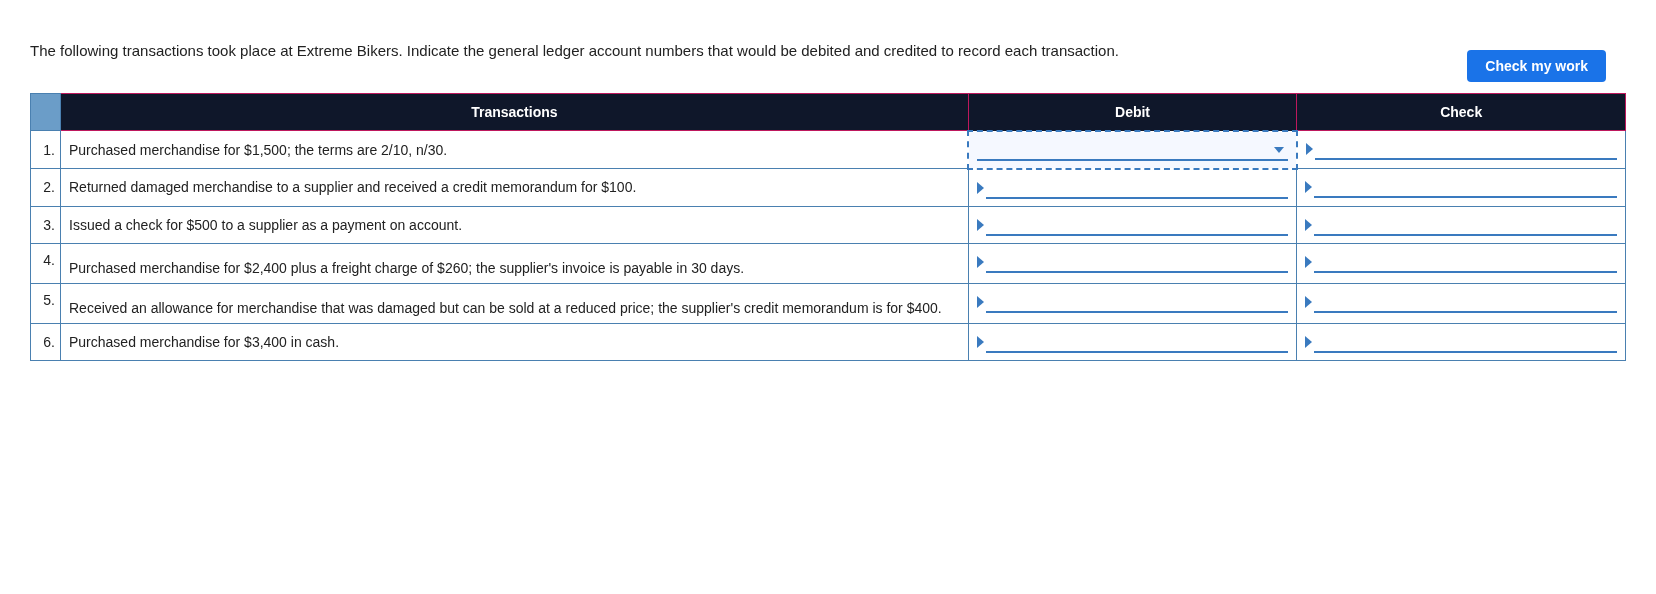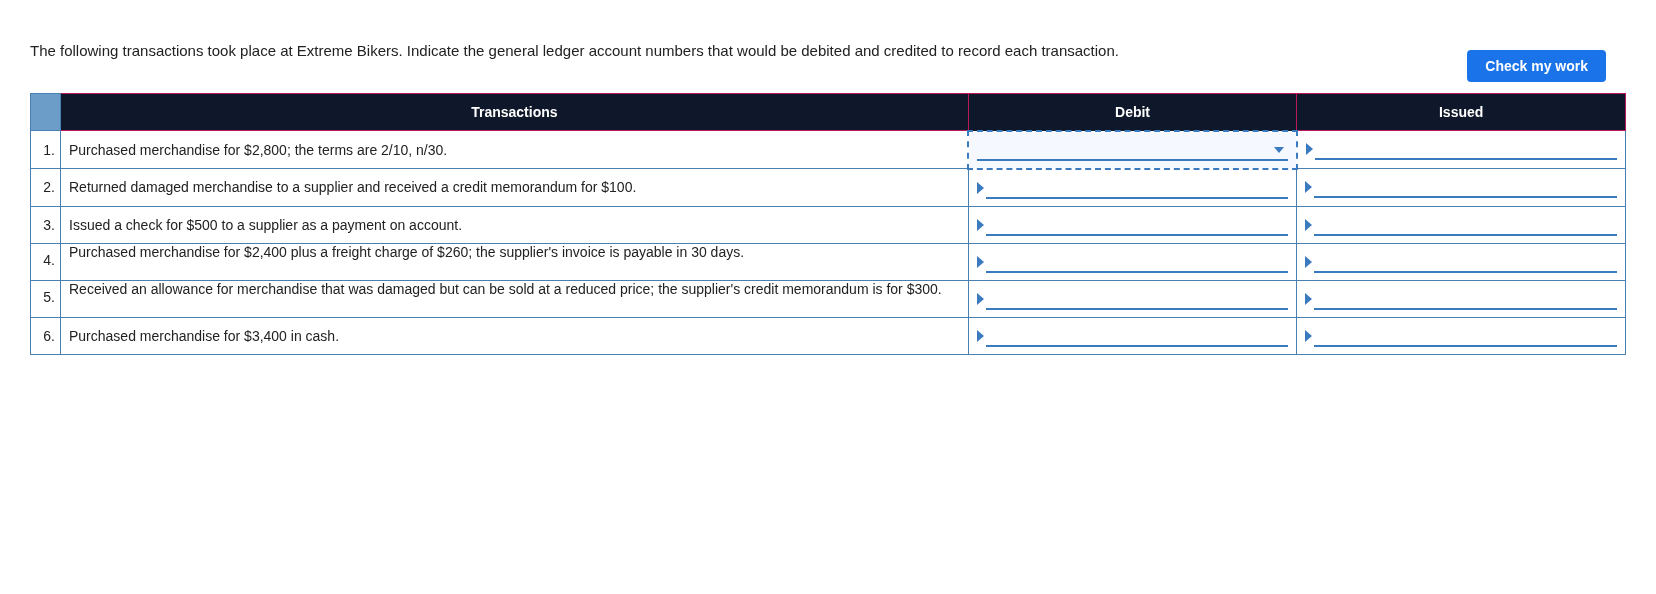--- a/index.html
+++ b/index.html
@@ -76,21 +76,21 @@
       vertical-align: middle;
       padding-right: 5px;
     }
 
     tbody tr td.td-transaction {
       vertical-align: middle;
     }
 
     tbody tr td.td-multiline {
       vertical-align: top;
-      padding-top: 0;
+      padding-top: 16px;
     }
 
     
     .debit-dashed {
       border: 2px dashed #3a7abf !important;
       background: #f5f8ff;
       position: relative;
     }
 
     .dropdown-arrow {
@@ -152,28 +152,28 @@
         <col class="col-num">
         <col class="col-transactions">
         <col class="col-debit">
         <col class="col-credit">
       </colgroup>
       <thead>
         <tr>
           <th class="th-num"></th>
           <th>Transactions</th>
           <th>Debit</th>
-          <th>Issued</th>
+          <th>Check</th>
         </tr>
       </thead>
       <tbody>
 
         <tr>
           <td class="td-num">1.</td>
-          <td class="td-transaction">Purchased merchandise for $2,800; the terms are 2/10, n/30.</td>
+          <td class="td-transaction">Purchased merchandise for $1,500; the terms are 2/10, n/30.</td>
           <td class="debit-dashed">
             <div class="input-with-arrow">
               <input type="text" value="" style="">
               <span class="dropdown-arrow"></span>
             </div>
           </td>
           <td>
             <div class="input-with-arrow">
               <span class="triangle-right"></span>
               <input type="text" value="" style="">
@@ -227,21 +227,21 @@
           <td>
             <div class="input-with-arrow">
               <span class="triangle-right"></span>
               <input type="text" value="" style="">
             </div>
           </td>
         </tr>
 
         <tr>
           <td class="td-num td-multiline" style="vertical-align:top; padding-top:8px;">5.</td>
-          <td class="td-multiline">Received an allowance for merchandise that was damaged but can be sold at a reduced price; the supplier's credit memorandum is for $300.</td>
+          <td class="td-multiline">Received an allowance for merchandise that was damaged but can be sold at a reduced price; the supplier's credit memorandum is for $400.</td>
           <td>
             <div class="input-with-arrow">
               <span class="triangle-right"></span>
               <input type="text" value="" style="">
             </div>
           </td>
           <td>
             <div class="input-with-arrow">
               <span class="triangle-right"></span>
               <input type="text" value="" style="">

